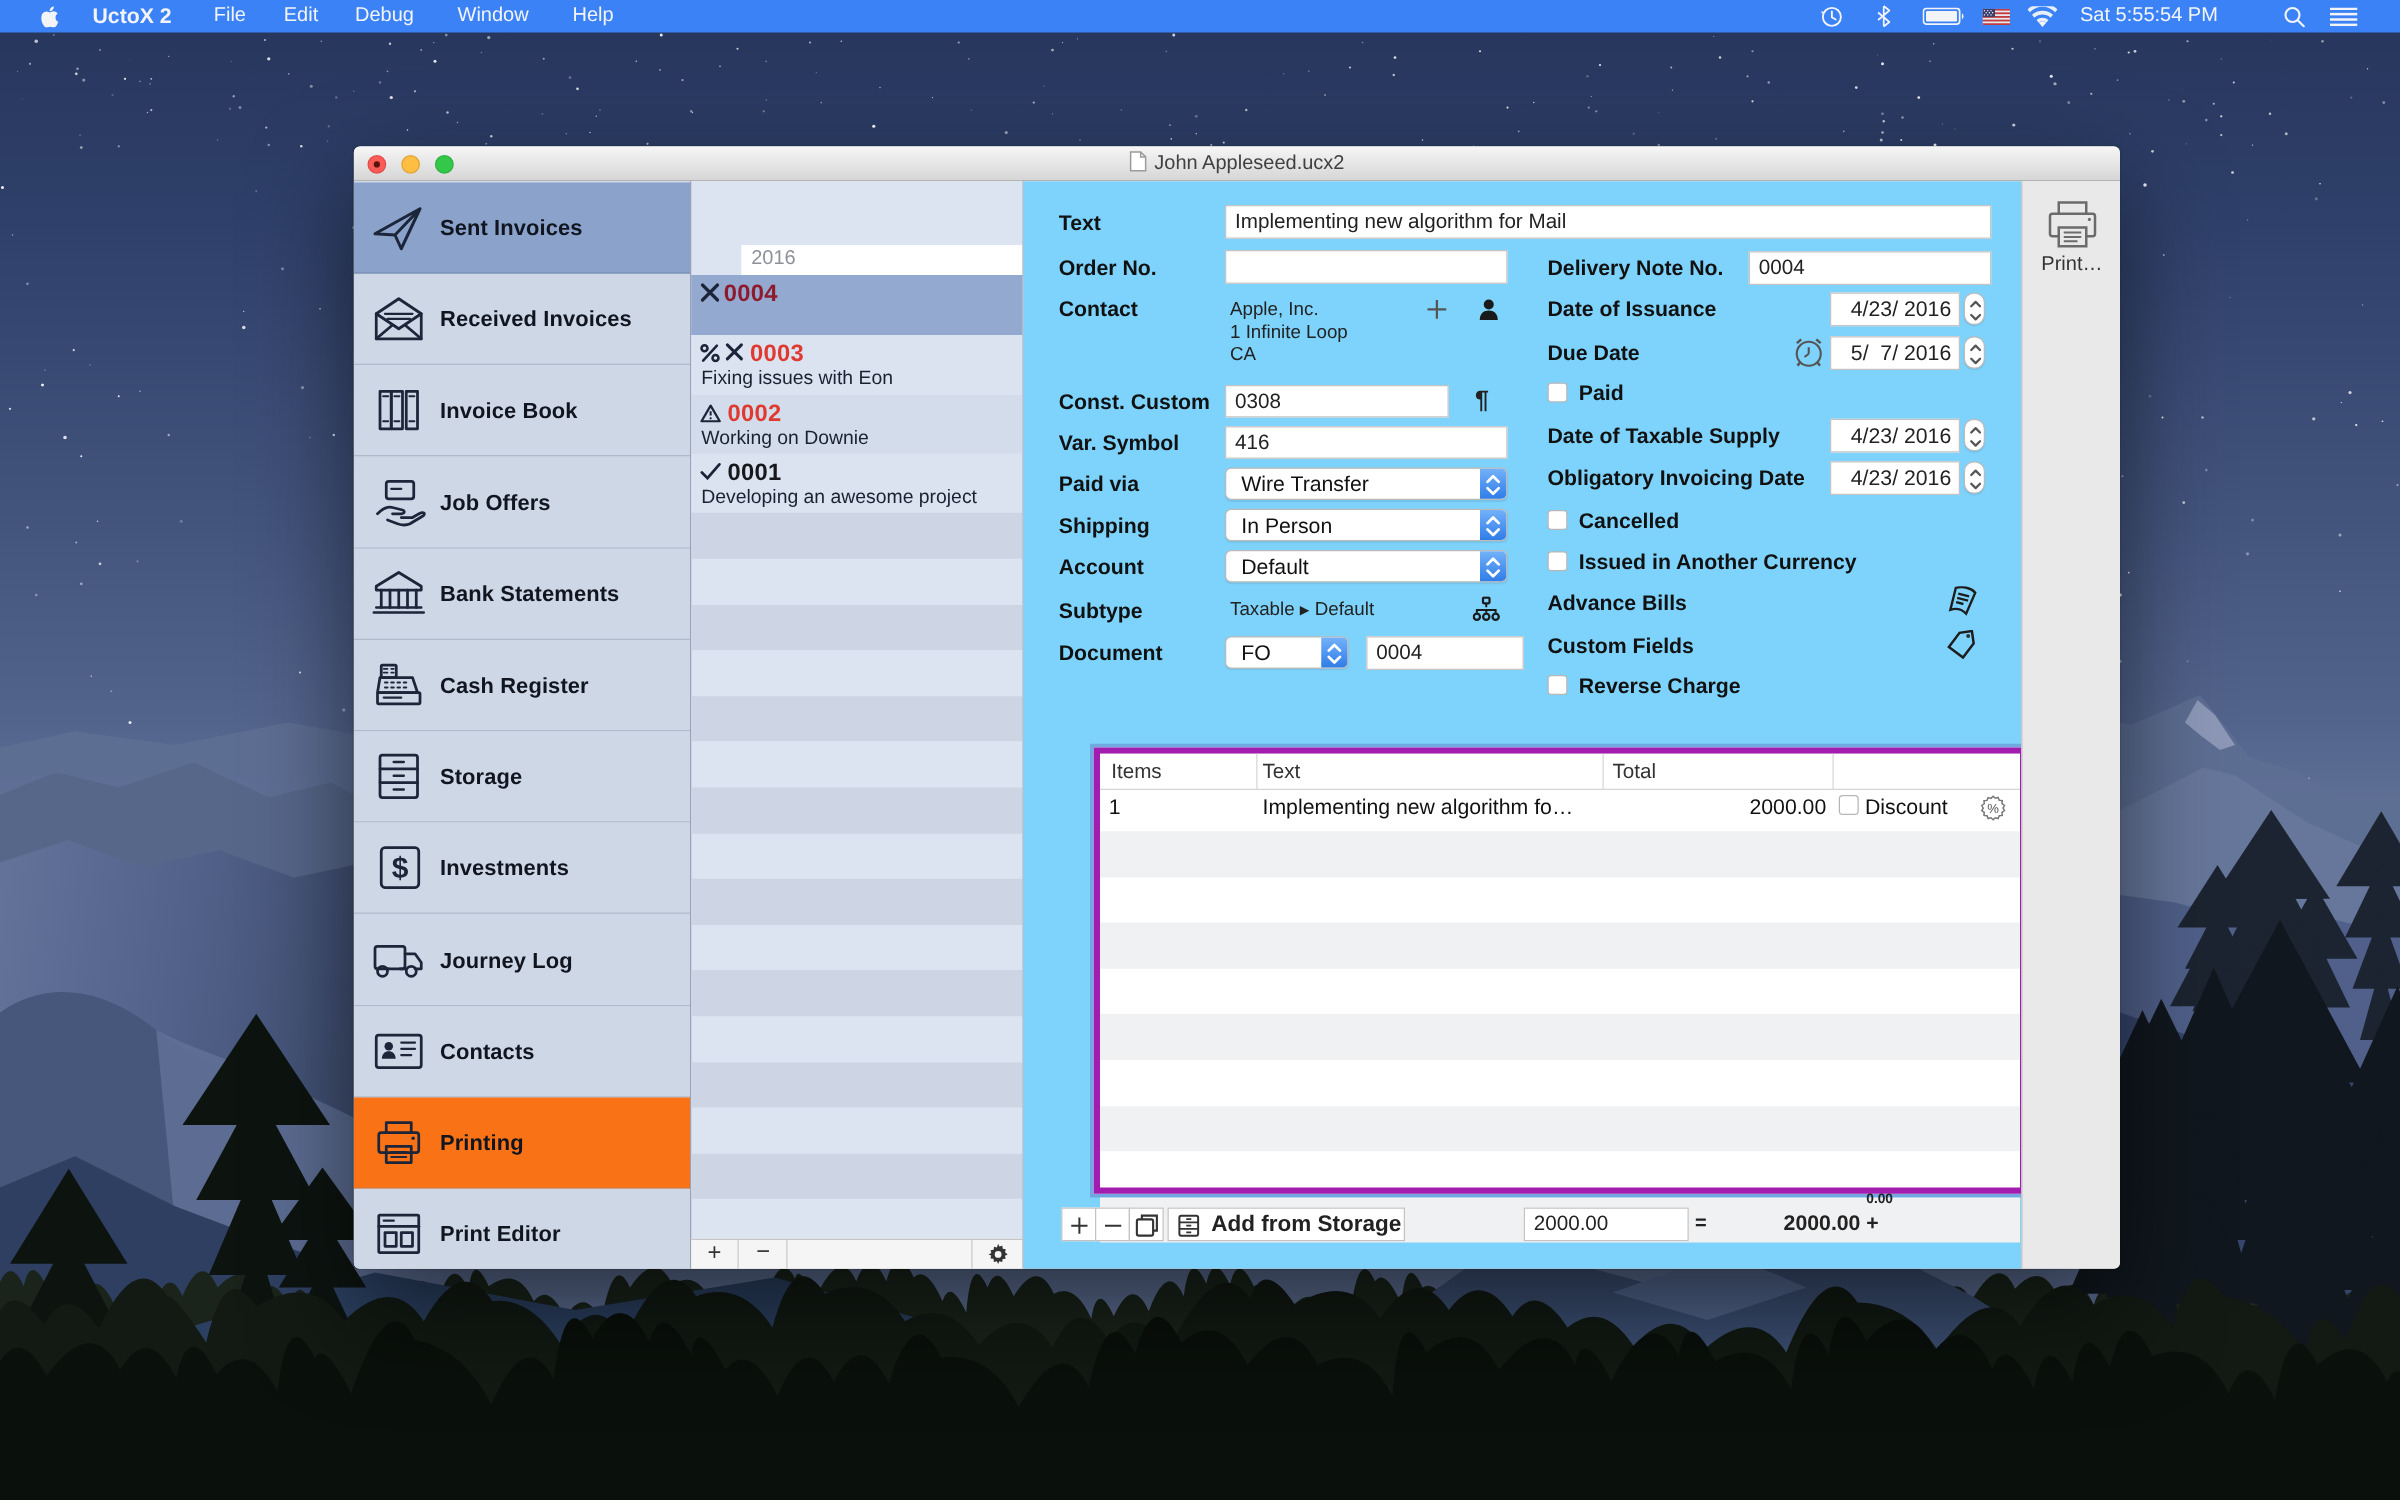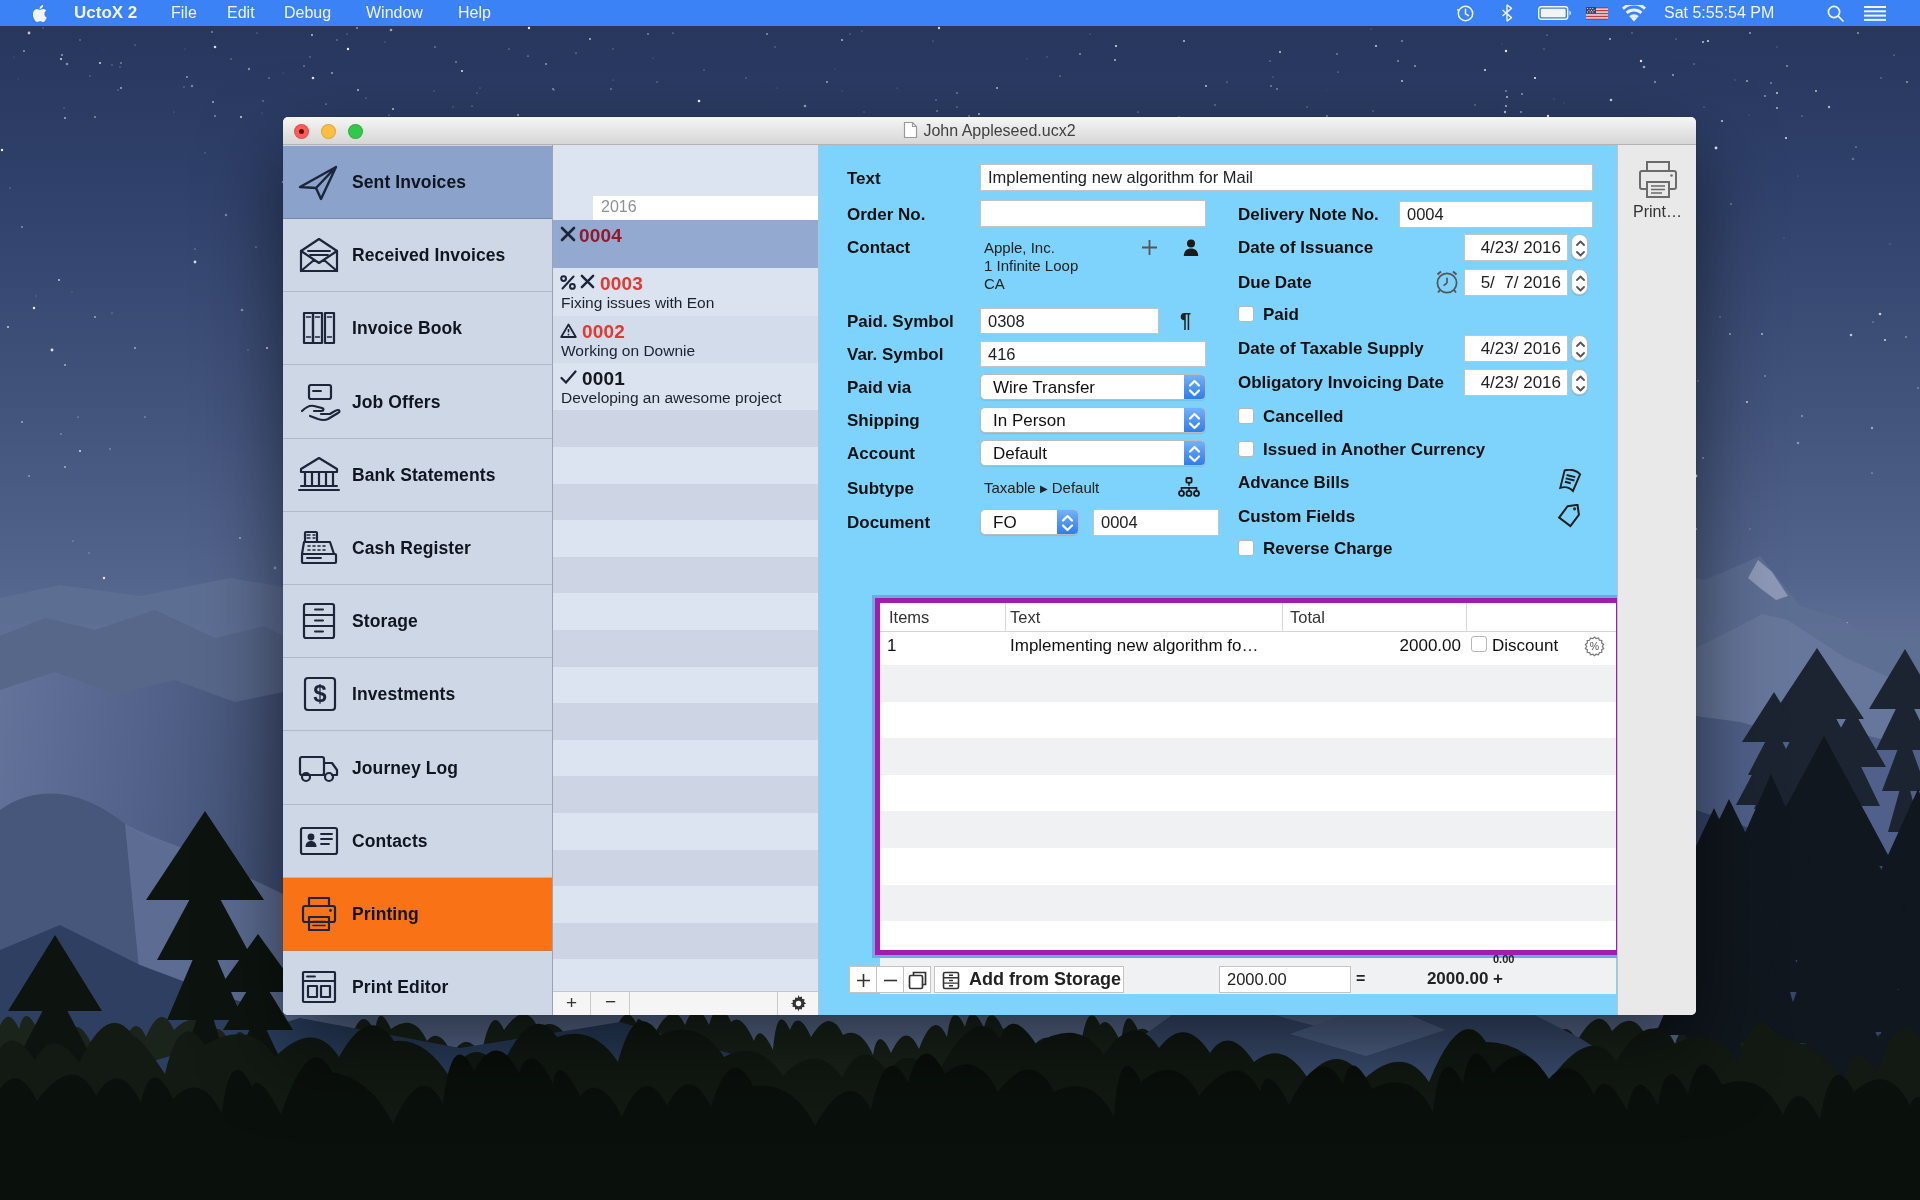--- a/index.html
+++ b/index.html
@@ -949,21 +949,21 @@
   <div class="abs" style="left:224px;top:0;width:41px;height:23px;border-left:1px solid #cacaca;text-align:center;padding-top:3px;"><svg width="17" height="17" viewBox="0 0 20 20">
             <path fill="#333" d="M10 0l1.2 2.6 2.8-.7.3 2.9 2.9.3-.7 2.8L19 10l-2.6 1.2.7 2.8-2.9.3-.3 2.9-2.8-.7L10 19l-1.2-2.6-2.8.7-.3-2.9-2.9-.3.7-2.8L1 10l2.6-1.2-.7-2.8 2.9-.3.3-2.9 2.8.7z"></path>
             <circle cx="10" cy="10" r="3.2" fill="#f5f5f5"></circle>
           </svg></div>
 </div>
 </div>
   <div id="content">
 <div class="flabel" style="left:28px;top:24px;">Text</div>
       <div class="flabel" style="left:28px;top:60px;">Order No.</div>
       <div class="flabel" style="left:28px;top:93px;">Contact</div>
-      <div class="flabel" style="left:28px;top:167px;">Paid. Symbol</div>
+      <div class="flabel" style="left:28px;top:167px;">Const. Custom</div>
       <div class="flabel" style="left:28px;top:200px;">Var. Symbol</div>
       <div class="flabel" style="left:28px;top:233px;">Paid via</div>
       <div class="flabel" style="left:28px;top:266px;">Shipping</div>
       <div class="flabel" style="left:28px;top:299px;">Account</div>
       <div class="flabel" style="left:28px;top:334px;">Subtype</div>
       <div class="flabel" style="left:28px;top:368px;">Document</div>
       <div class="flabel" style="left:419px;top:60px;">Delivery Note No.</div>
       <div class="flabel" style="left:419px;top:93px;">Date of Issuance</div>
       <div class="flabel" style="left:419px;top:128px;">Due Date</div>
       <div class="flabel" style="left:419px;top:194px;">Date of Taxable Supply</div>

